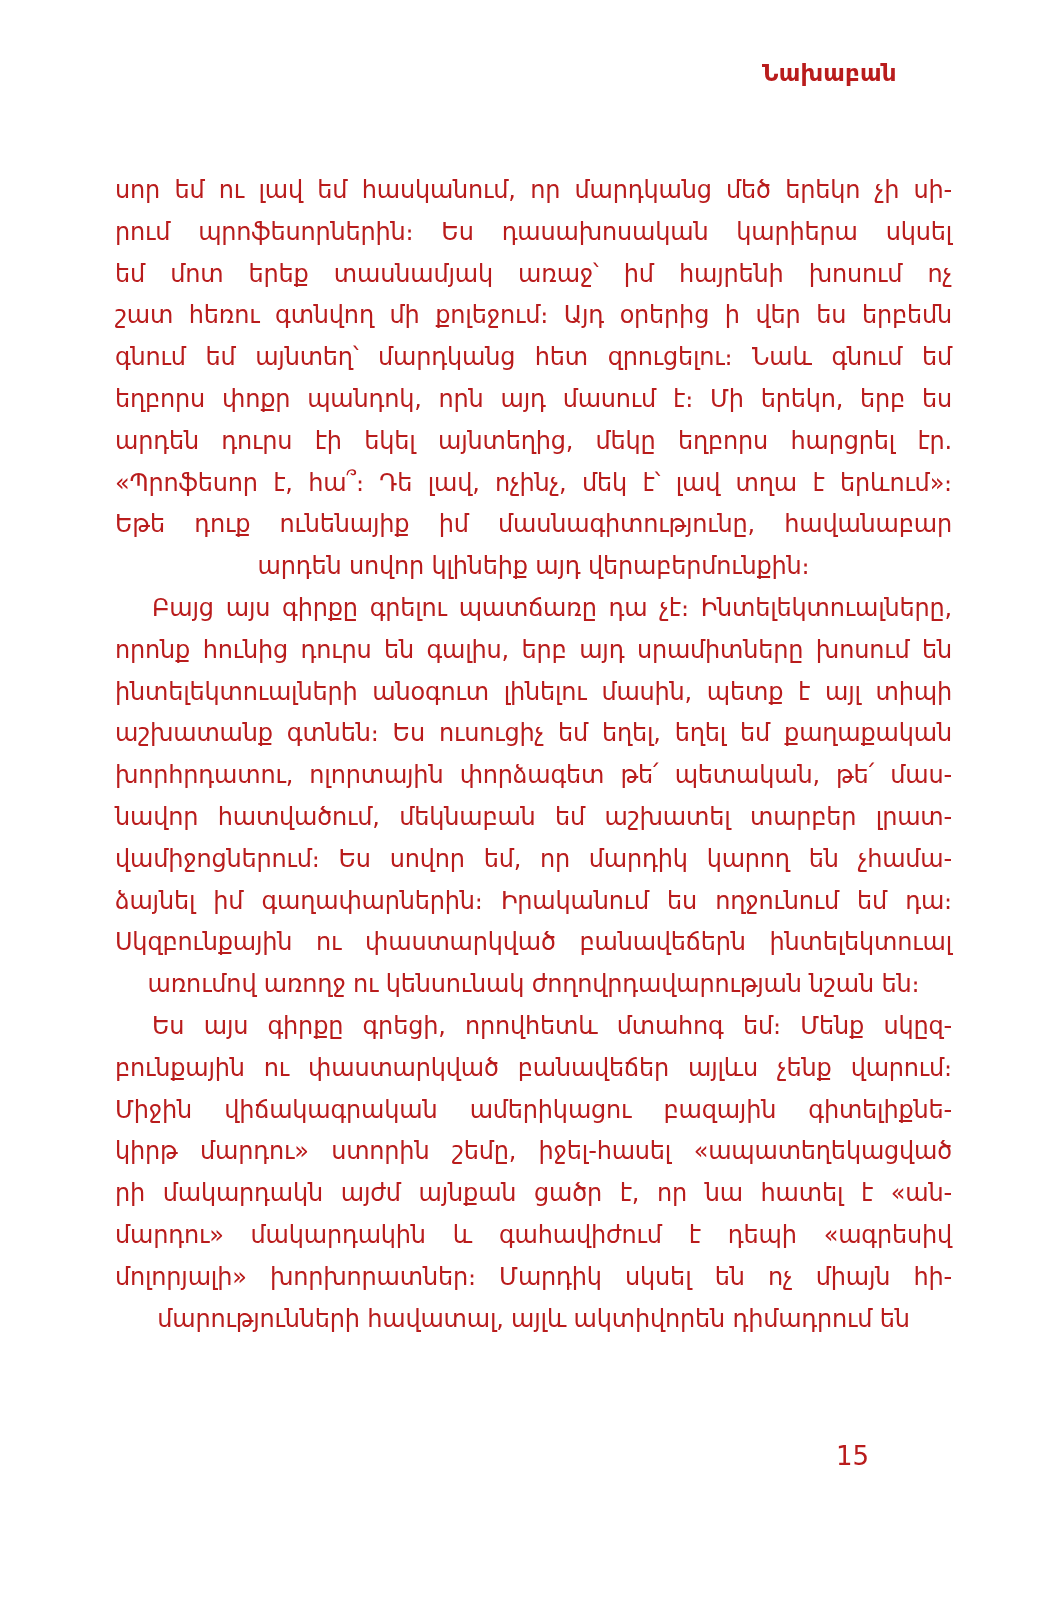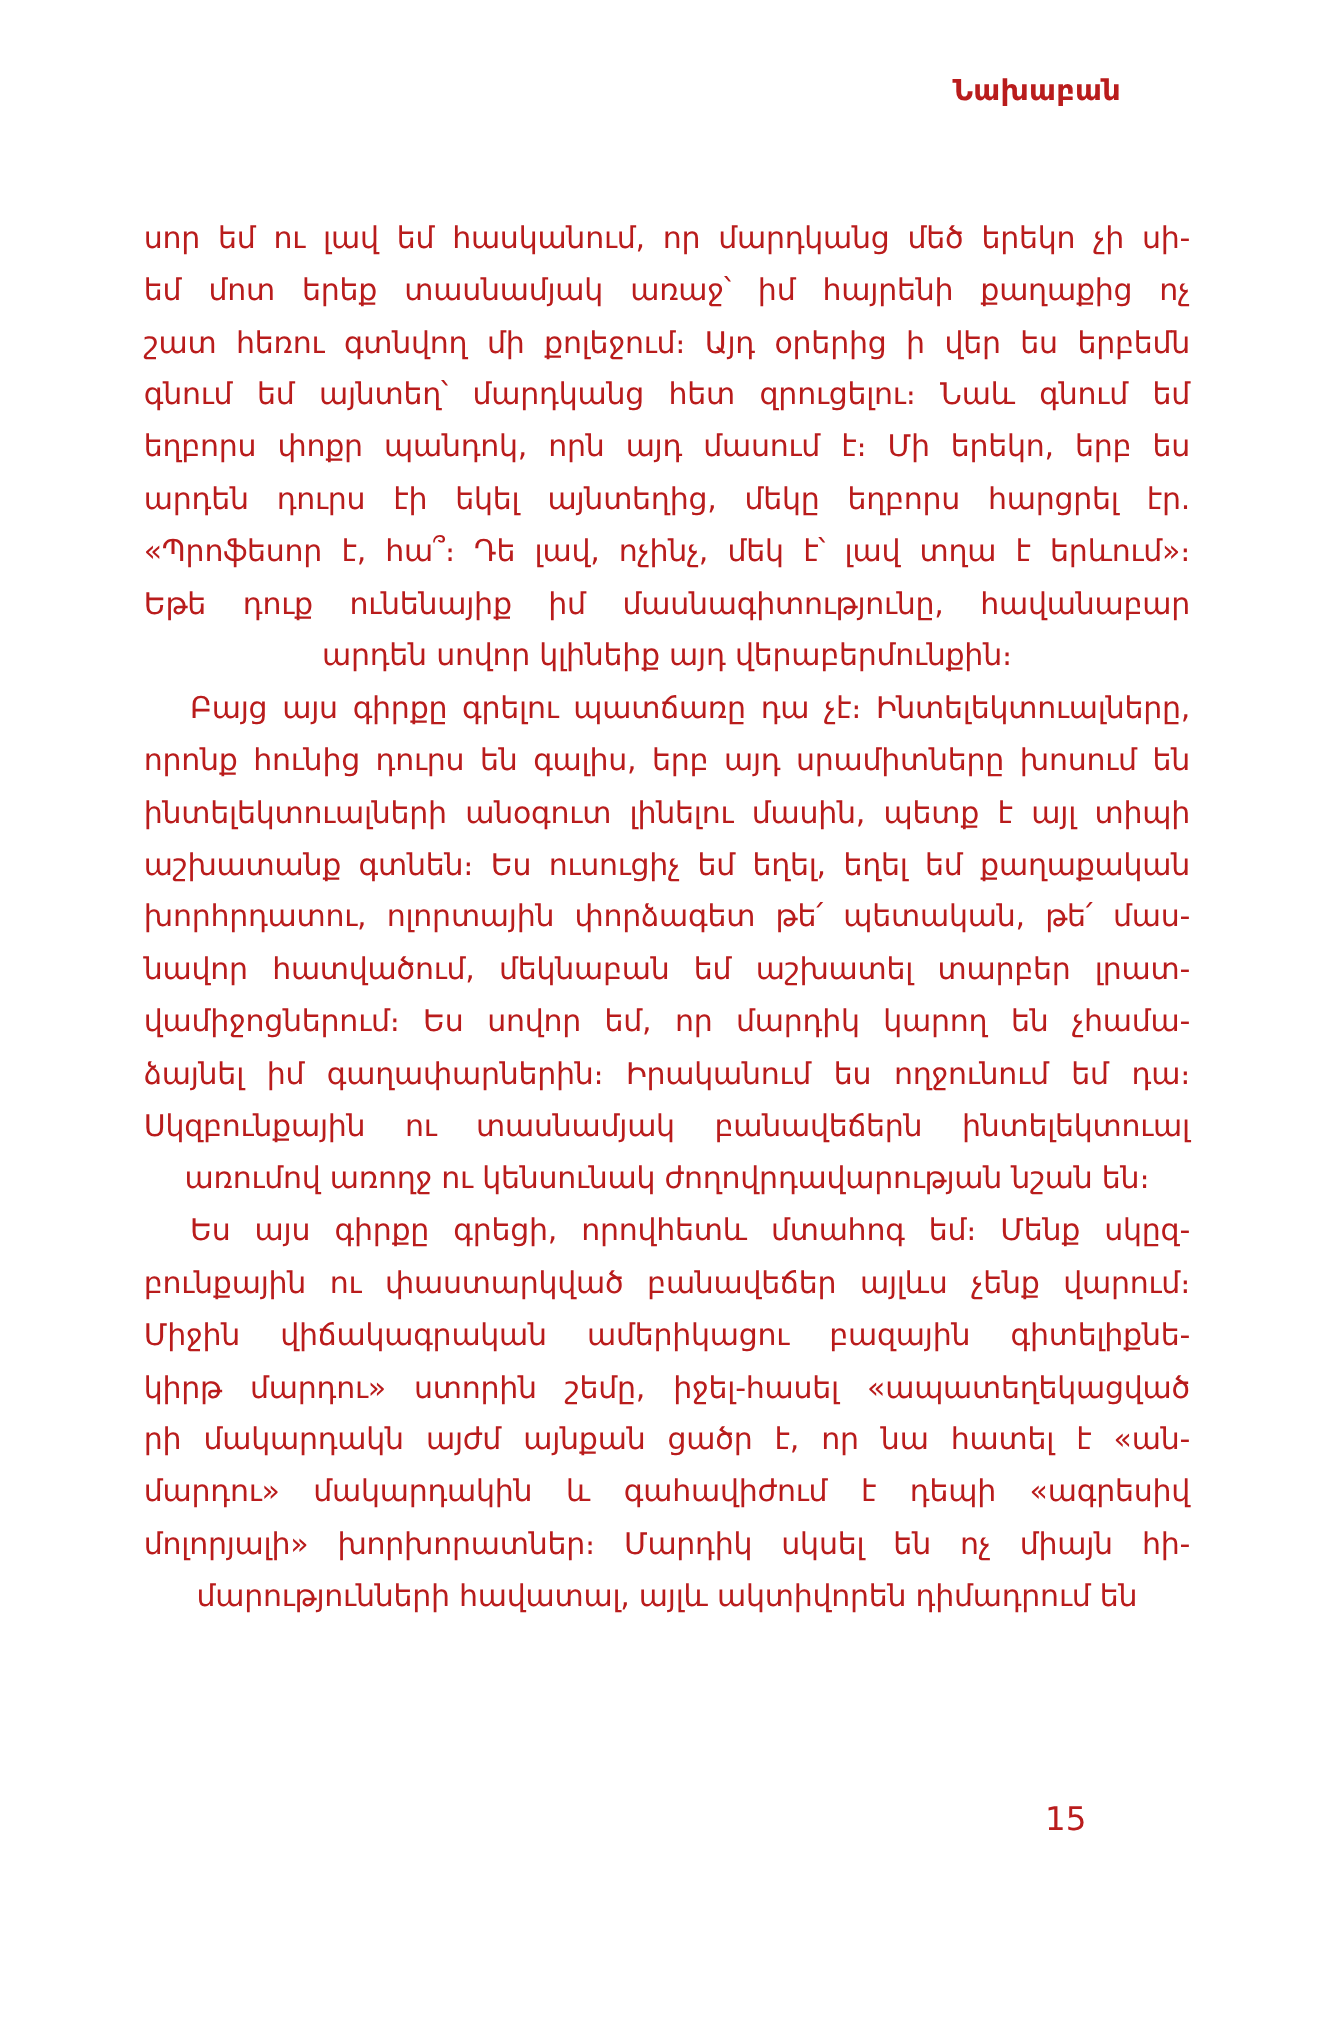--- a/index.html
+++ b/index.html
@@ -56,37 +56,38 @@
   }
 </style>
 </head>
 <body>
 
 <div class="page">
   <div class="running-header">Նախաբան</div>
 
   <div class="body-text">
       <div class="text-line justify">սոր եմ ու լավ եմ հասկանում, որ մարդկանց մեծ երեկո չի սի-</div>
-      <div class="text-line justify">եմ մոտ երեք տասնամյակ առաջ՝ իմ հայրենի քաղաքից ոչ</div>
+      <div class="text-line justify">րում պրոֆեսորներին։ Ես դասախոսական կարիերա սկսել</div>
+      <div class="text-line justify">եմ մոտ երեք տասնամյակ առաջ՝ իմ հայրենի խոսում ոչ</div>
       <div class="text-line justify">շատ հեռու գտնվող մի քոլեջում։ Այդ օրերից ի վեր ես երբեմն</div>
       <div class="text-line justify">գնում եմ այնտեղ՝ մարդկանց հետ զրուցելու։ Նաև գնում եմ</div>
       <div class="text-line justify">եղբորս փոքր պանդոկ, որն այդ մասում է։ Մի երեկո, երբ ես</div>
       <div class="text-line justify">արդեն դուրս էի եկել այնտեղից, մեկը եղբորս հարցրել էր.</div>
       <div class="text-line justify">«Պրոֆեսոր է, հա՞։ Դե լավ, ոչինչ, մեկ է՝ լավ տղա է երևում»։</div>
       <div class="text-line justify">Եթե դուք ունենայիք իմ մասնագիտությունը, հավանաբար</div>
       <div class="text-line">արդեն սովոր կլինեիք այդ վերաբերմունքին։</div>
       <div class="text-line justify indent">Բայց այս գիրքը գրելու պատճառը դա չէ։ Ինտելեկտուալները,</div>
       <div class="text-line justify">որոնք հունից դուրս են գալիս, երբ այդ սրամիտները խոսում են</div>
       <div class="text-line justify">ինտելեկտուալների անօգուտ լինելու մասին, պետք է այլ տիպի</div>
       <div class="text-line justify">աշխատանք գտնեն։ Ես ուսուցիչ եմ եղել, եղել եմ քաղաքական</div>
       <div class="text-line justify">խորհրդատու, ոլորտային փորձագետ թե՛ պետական, թե՛ մաս-</div>
       <div class="text-line justify">նավոր հատվածում, մեկնաբան եմ աշխատել տարբեր լրատ-</div>
       <div class="text-line justify">վամիջոցներում։ Ես սովոր եմ, որ մարդիկ կարող են չհամա-</div>
       <div class="text-line justify">ձայնել իմ գաղափարներին։ Իրականում ես ողջունում եմ դա։</div>
-      <div class="text-line justify">Սկզբունքային ու տասնամյակ բանավեճերն ինտելեկտուալ</div>
+      <div class="text-line justify">Սկզբունքային ու փաստարկված բանավեճերն ինտելեկտուալ</div>
       <div class="text-line">առումով առողջ ու կենսունակ ժողովրդավարության նշան են։</div>
       <div class="text-line justify indent">Ես այս գիրքը գրեցի, որովհետև մտահոգ եմ։ Մենք սկըզ-</div>
       <div class="text-line justify">բունքային ու փաստարկված բանավեճեր այլևս չենք վարում։</div>
       <div class="text-line justify">Միջին վիճակագրական ամերիկացու բազային գիտելիքնե-</div>
       <div class="text-line justify">կիրթ մարդու» ստորին շեմը, իջել-հասել «ապատեղեկացված</div>
       <div class="text-line justify">րի մակարդակն այժմ այնքան ցածր է, որ նա հատել է «ան-</div>
       <div class="text-line justify">մարդու» մակարդակին և գահավիժում է դեպի «ագրեսիվ</div>
       <div class="text-line justify">մոլորյալի» խորխորատներ։ Մարդիկ սկսել են ոչ միայն հի-</div>
       <div class="text-line">մարությունների հավատալ, այլև ակտիվորեն դիմադրում են</div>
     </div>

